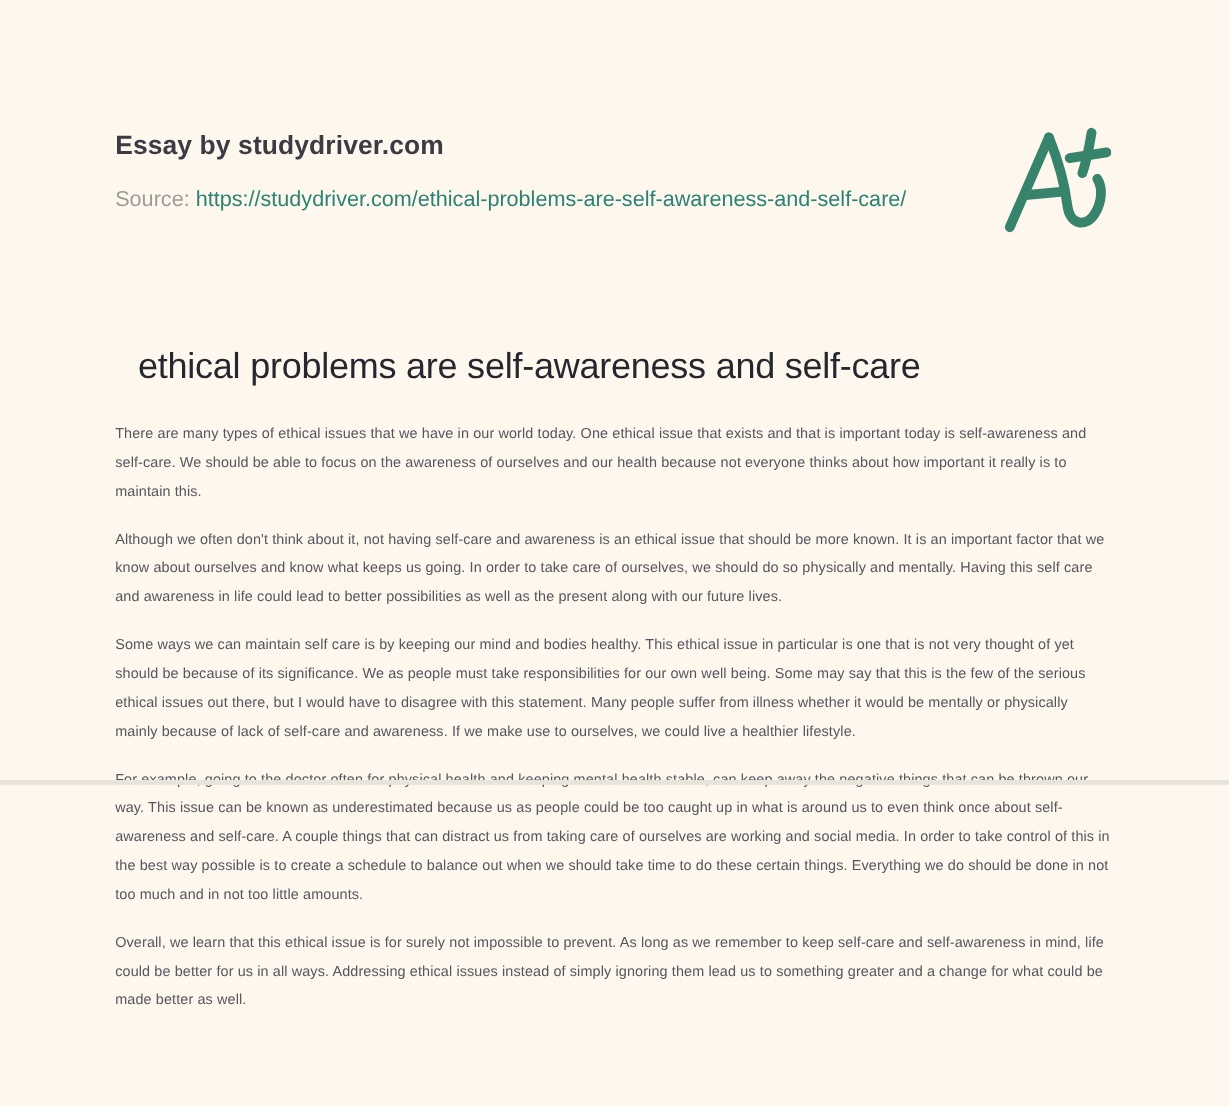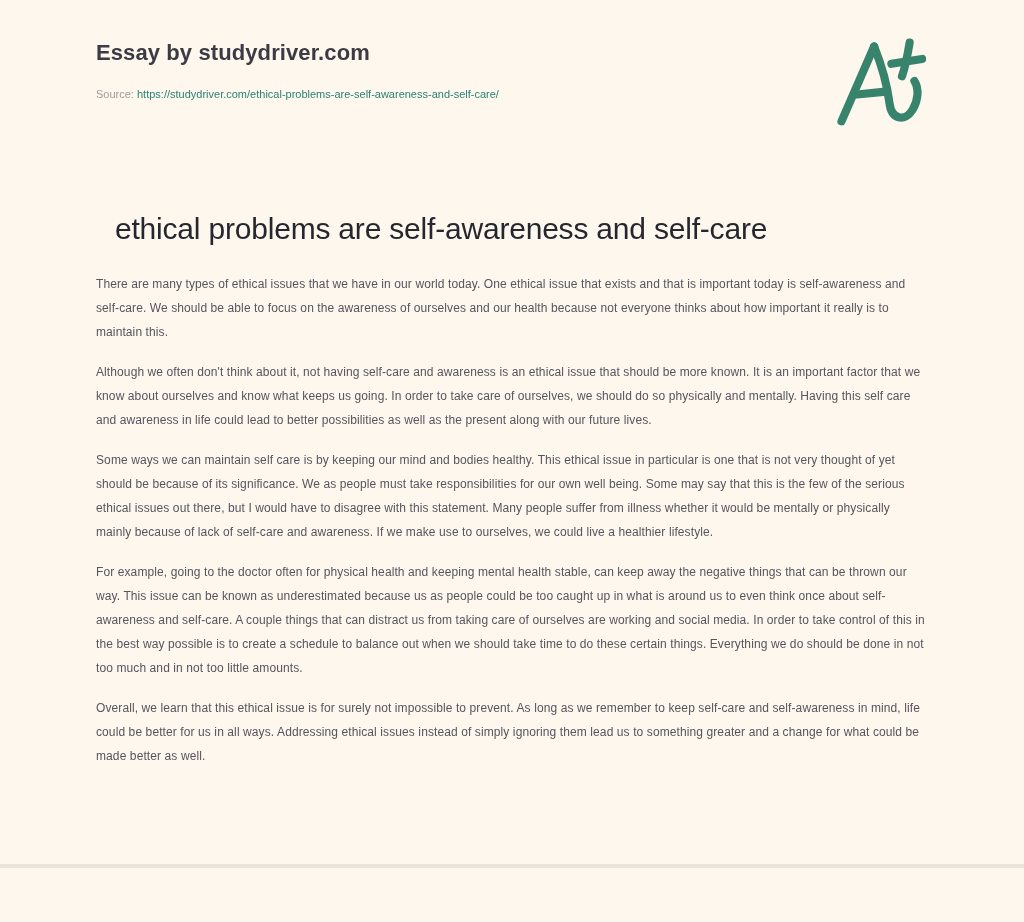--- a/index.html
+++ b/index.html
@@ -11,39 +11,39 @@
   }
 
   body {
     background: #fdf7ee;
     font-family: "Liberation Sans", sans-serif;
     position: relative;
   }
 
   .page {
     width: 1024px;
-    height: 868px;
-    padding: 40px 96px 0 96px;
+    height: 654px;
+    padding: 108px 96px 0 96px;
     position: relative;
   }
 
   .header-row {
     position: relative;
   }
 
   .site-title {
     font-size: 22px;
     font-weight: 700;
     color: #3c3b44;
     letter-spacing: 0.1px;
   }
 
   .source-line {
     margin-top: 22px;
-    font-size: 11px;
+    font-size: 18px;
     color: #9d9b96;
   }
 
   .source-line a {
     color: #2c8274;
     text-decoration: none;
   }
 
   .logo {
     position: absolute;

